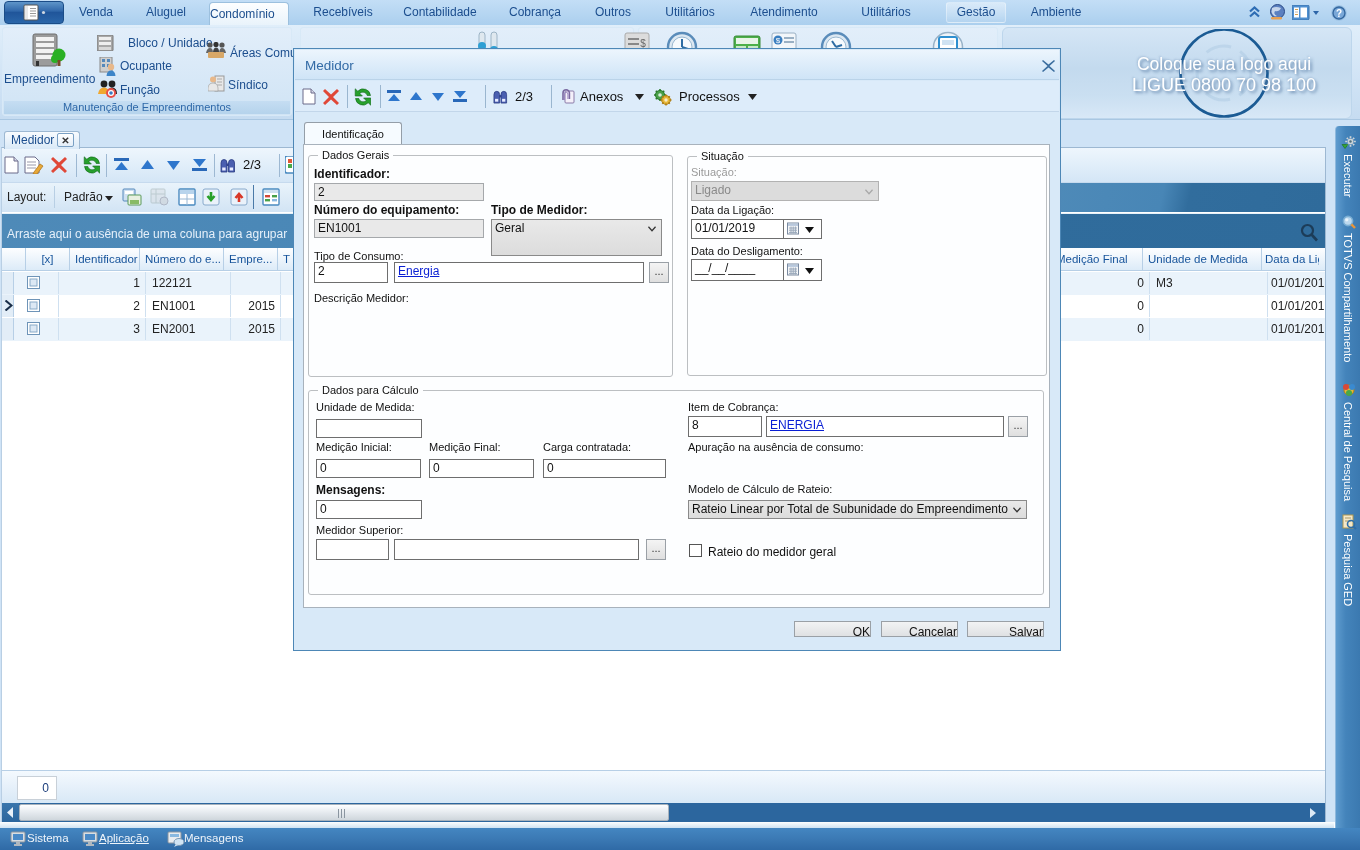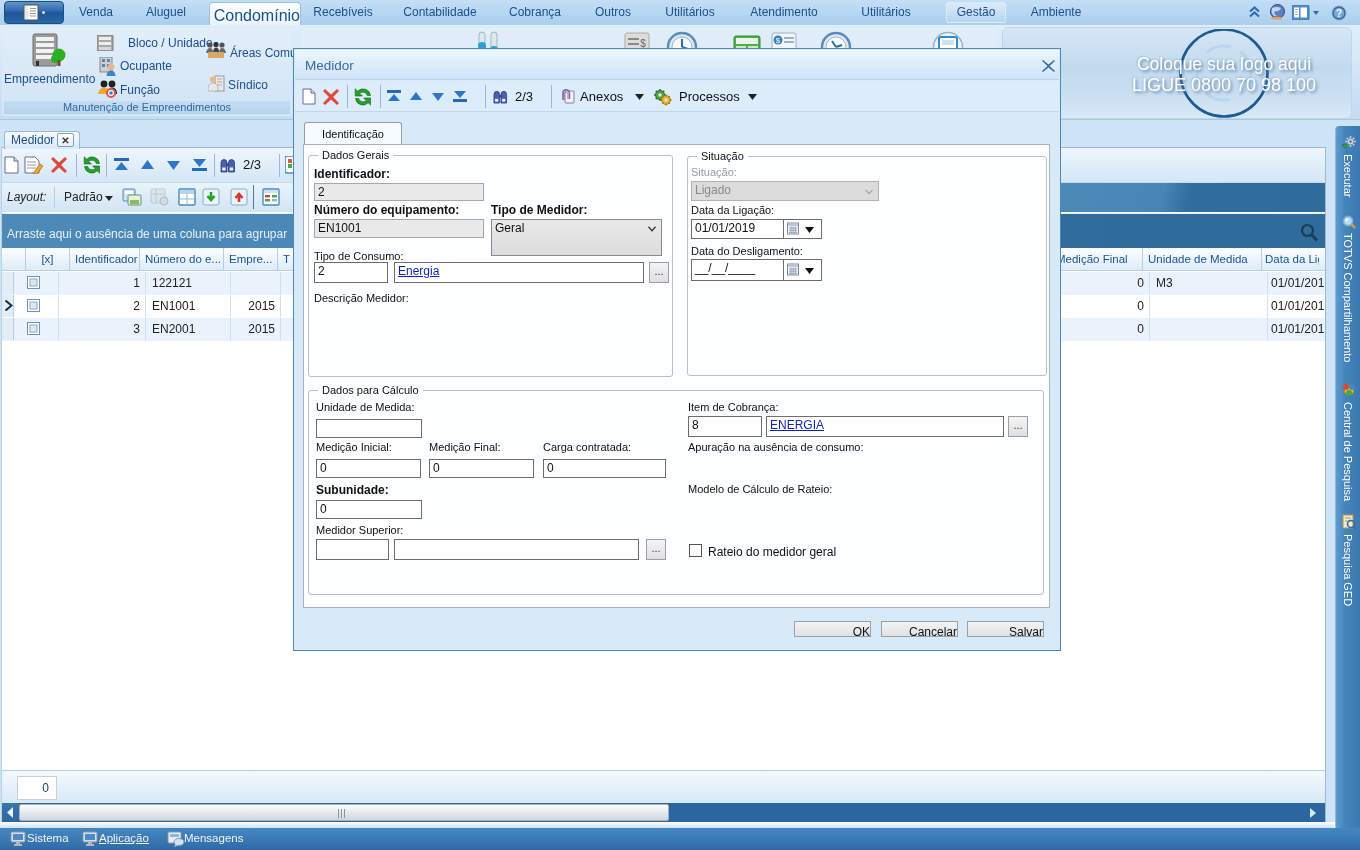--- a/index.html
+++ b/index.html
@@ -4,23 +4,23 @@
 <style>
 * { margin:0; padding:0; box-sizing:border-box; }
 html,body { width:1360px; height:850px; overflow:hidden; }
 body { font-family:"Liberation Sans", sans-serif; background:#fff; position:relative; }
 .abs { position:absolute; }
 svg { display:block; }
 
 #menubar { position:absolute; left:0; top:0; width:1360px; height:25px;
   background:linear-gradient(#c3def6,#abcfee); }
 .mtab { position:absolute; top:5px; height:18px; font-size:12px; color:#1c4e8e; text-align:center; }
-.mtab-sel { position:absolute; left:209px; top:2px; width:92px; height:23px;
+.mtab-sel { position:absolute; left:209px; top:2px; width:80px; height:23px;
   background:linear-gradient(#fdfeff,#e9f3fb); border-radius:4px 4px 0 0;
-  border:1px solid #9cc0de; border-bottom:none; color:#1c4e8e; font-size:16px; text-align:right; }
+  border:1px solid #9cc0de; border-bottom:none; color:#1c4e8e; font-size:12px; text-align:left; }
 #appbtn { position:absolute; left:4px; top:1px; width:60px; height:23px; border-radius:4px;
   background:linear-gradient(#5e95c9 0%,#2f66a9 45%,#1f5499 46%,#2a66a9 100%); border:1px solid #1a4c87; }
 
 #ribbon { position:absolute; left:0; top:25px; width:1360px; height:95px;
   background:linear-gradient(#e0eefa,#cde1f4 70%,#c6dcf1); border-bottom:1px solid #a9c7e2; }
 .rgroup { position:absolute; top:2px; height:89px; border:1px solid #d8e9f7; border-radius:3px;
   background:linear-gradient(#e2eefa,#d0e4f5); }
 .rgl { position:absolute; left:1px; right:1px; bottom:1px; height:13px;
   background:linear-gradient(#c5ddf2,#b5d3ec); text-align:center; font-size:11px; color:#2e68a8;
   line-height:13px; }
@@ -333,21 +333,21 @@
       <svg class="abs" style="left:283px; top:8px;" width="18" height="18" viewBox="0 0 18 18">
             <rect x="0" y="0" width="17" height="17" rx="2" fill="#fff" stroke="#4a8ac0" stroke-width="1.6"></rect>
             <rect x="3" y="3" width="4" height="4" fill="#e05838"></rect>
             <rect x="8" y="3" width="4" height="4" fill="#4a9ad0"></rect>
             <rect x="3" y="8" width="4" height="4" fill="#48a848"></rect>
             <rect x="8" y="8" width="4" height="4" fill="#e8b838"></rect>
             <rect x="13" y="3" width="2" height="9" fill="#b8cbe0"></rect>
           </svg>
     </div>
     <div class="gtb2">
-      <span class="abs" style="left:5px; top:7px; font-size:12px; color:#222;font-style:italic;">Layout:</span>
+      <span class="abs" style="left:5px; top:7px; font-size:12px; color:#222;">Layout:</span>
       <div class="vsep" style="left:52px; top:3px; height:22px; background:#b8cfe4;"></div>
       <span class="abs" style="left:62px; top:7px; font-size:12px; color:#222;">Padrão</span>
       <svg class="abs" style="left:103px; top:13px;" width="8" height="5" viewBox="0 0 8 5">
             <path d="M0 0 L8 0 L4 5 Z" fill="#222"></path>
           </svg>
       <svg class="abs" style="left:120px; top:5px;" width="20" height="18" viewBox="0 0 20 18">
             <rect x="1" y="1" width="12" height="12" rx="1" fill="#cfe0f2" stroke="#5588bb"></rect>
             <rect x="3" y="3" width="8" height="3" fill="#fff"></rect>
             <rect x="6" y="7" width="13" height="10" rx="1" fill="#e8f0e0" stroke="#5a9a5a"></rect>
             <rect x="8" y="12" width="9" height="4" fill="#88bb66"></rect>
@@ -676,32 +676,37 @@
         </svg>
   </div>
   <div class="lbl" style="left:22px; top:352px;">Unidade de Medida:</div>
   <div class="inp" style="left:22px; top:370px; width:106px; height:19px;"></div>
   <div class="lbl" style="left:22px; top:392px;">Medição Inicial:</div>
   <div class="inp" style="left:22px; top:410px; width:105px; height:19px;">0</div>
   <div class="lbl" style="left:135px; top:392px;">Medição Final:</div>
   <div class="inp" style="left:135px; top:410px; width:105px; height:19px;">0</div>
   <div class="lbl" style="left:249px; top:392px;">Carga contratada:</div>
   <div class="inp" style="left:249px; top:410px; width:123px; height:19px;">0</div>
-  <div class="lbl" style="left:22px; top:434px;"><b>Subunidade:</b></div>
+  <div class="lbl" style="left:22px; top:434px;"><b>Mensagens:</b></div>
   <div class="inp" style="left:22px; top:451px; width:106px; height:19px;">0</div>
   <div class="lbl" style="left:22px; top:475px;">Medidor Superior:</div>
   <div class="inp" style="left:22px; top:490px; width:73px; height:21px;"></div>
   <div class="inp" style="left:100px; top:490px; width:245px; height:21px;"></div>
   <div class="dots" style="left:352px; top:490px; width:20px; height:21px; line-height:17px;">...</div>
   <div class="lbl" style="left:394px; top:352px;">Item de Cobrança:</div>
   <div class="inp" style="left:394px; top:367px; width:74px; height:21px;">8</div>
   <div class="inp" style="left:472px; top:367px; width:238px; height:21px;"><span class="link">ENERGIA</span></div>
   <div class="dots" style="left:714px; top:367px; width:20px; height:21px; line-height:17px;">...</div>
   <div class="lbl" style="left:394px; top:392px;">Apuração na ausência de consumo:</div>
   <div class="lbl" style="left:394px; top:434px;">Modelo de Cálculo de Rateio:</div>
+  <div class="sel" style="left:394px; top:451px; width:339px; height:19px;">Rateio Linear por Total de Subunidade do Empreendimento
+    <svg class="chev" width="9" height="7" viewBox="0 0 9 7">
+          <path d="M0.5 1 L4.5 5.5 L8.5 1" fill="none" stroke="#333" stroke-width="1.4"></path>
+        </svg>
+  </div>
   <div class="abs" style="left:395px; top:495px; width:13px; height:13px; background:#fff; border:1px solid #555;"></div>
   <div class="lbl" style="left:414px; top:496px; font-size:12px;">Rateio do medidor geral</div>
   <div class="dbtn" style="left:500px;">OK</div>
   <div class="dbtn" style="left:587px;">Cancelar</div>
   <div class="dbtn" style="left:673px;">Salvar</div>
 </div>
 
 </div>
 
 </body></html>

